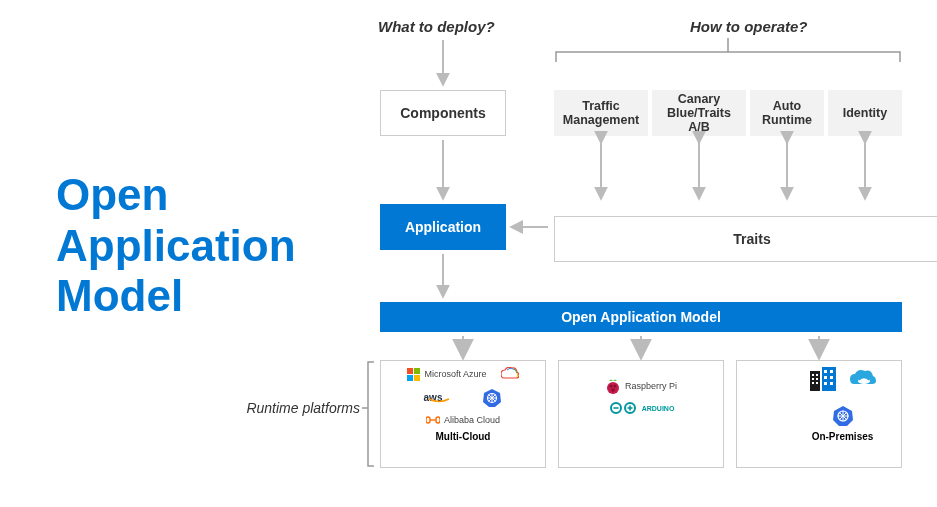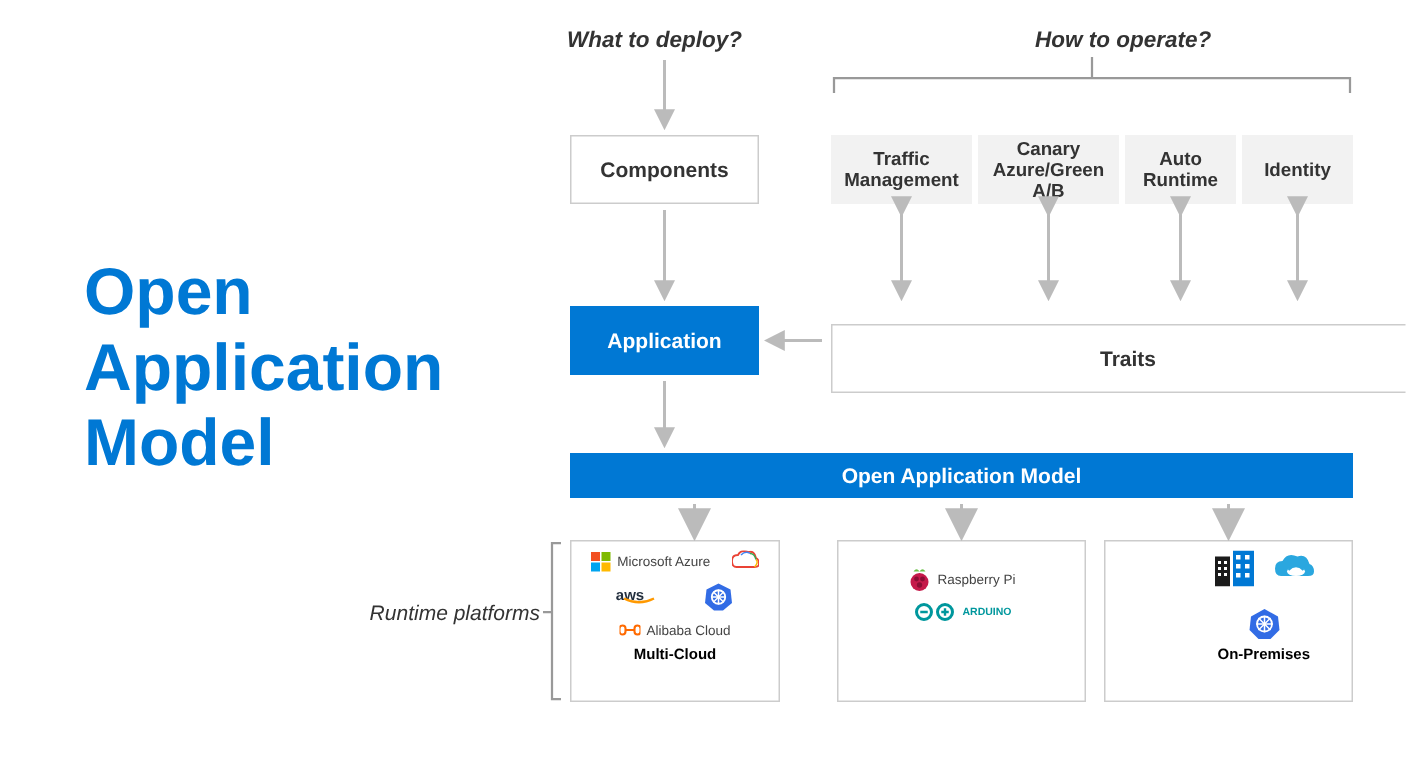--- a/index.html
+++ b/index.html
@@ -107,32 +107,32 @@
 <body>
 
 <div class="title">Open Application Model</div>
 
 <div class="question" style="left:378px; top:18px;">What to deploy?</div>
 <div class="question" style="left:690px; top:18px;">How to operate?</div>
 
 <div class="box" style="left:380px; top:90px; width:126px; height:46px;text-align:center;">Components</div>
 
 <div class="box gray small" style="left:554px; top:90px; width:94px; height:46px;">Traffic Management</div>
-<div class="box gray small" style="left:652px; top:90px; width:94px; height:46px;">Canary Azure/Green A/B</div>
+<div class="box gray small" style="left:652px; top:90px; width:94px; height:46px;">Canary Blue/Traits A/B</div>
 <div class="box gray small" style="left:750px; top:90px; width:74px; height:46px;">Auto Runtime</div>
 <div class="box gray small" style="left:828px; top:90px; width:74px; height:46px;text-align:center;">Identity</div>
 
 <div class="box blue" style="left:380px; top:204px; width:126px; height:46px;">Application</div>
 <div class="box" style="left:554px; top:216px; width:396px; height:46px;">Traits</div>
 
 <div class="box blue" style="left:380px; top:302px; width:522px; height:30px; font-size:14px;">Open Application Model</div>
 
 <div class="runtime-label" style="left:220px; top:400px; width:140px;">Runtime platforms</div>
 
-<div class="platform-box" style="left:380px; top:360px; width:140px; height:108px;">
+<div class="platform-box" style="left:380px; top:360px; width:166px; height:108px;">
   <div class="icons">
     <span class="logo azure">
       <span class="grid">
           <span></span>
           <span></span>
           <span></span>
           <span></span>
         </span>
       <span>Microsoft Azure</span>
     </span>

